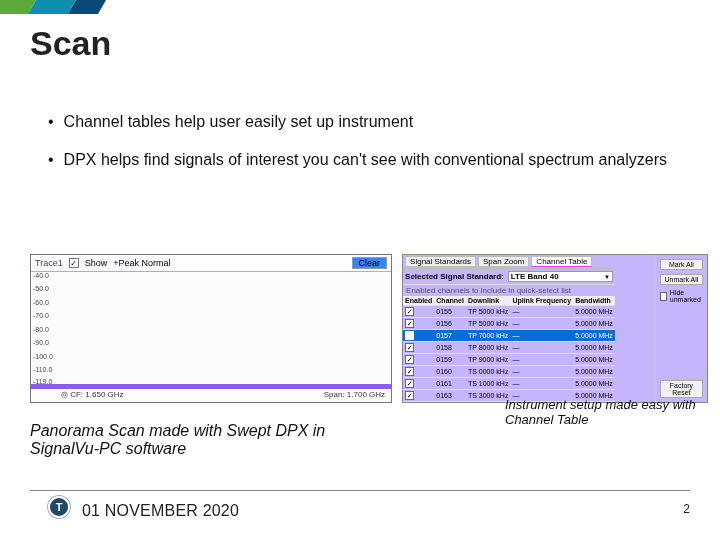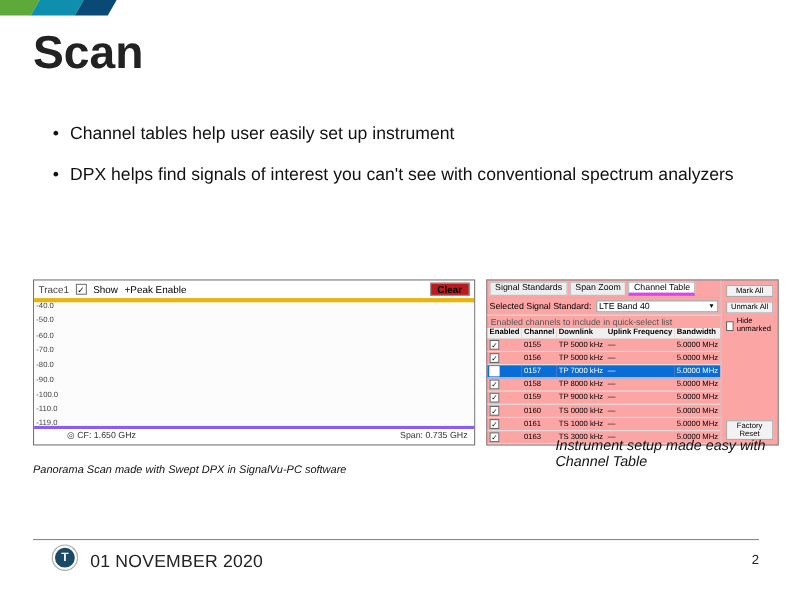--- a/index.html
+++ b/index.html
@@ -9,68 +9,68 @@
     background: #fff;
     position: relative;
     overflow: hidden;
   }
   .accent-bar { position: absolute; top: 0; left: 0; height: 14px; width: 100%; display: flex; }
   .accent-seg { height: 100%; }
   .seg1 { width: 40px; background: #5da93a; transform: skewX(-30deg); margin-left: -8px; }
   .seg2 { width: 40px; background: #0f8fae; transform: skewX(-30deg); }
   .seg3 { width: 30px; background: #084a75; transform: skewX(-30deg); }
 
-  .title { position: absolute; top: 24px; left: 30px; font-size: 42px; font-weight: 700; color: #222; }
+  .title { position: absolute; top: 24px; left: 30px; font-size: 34px; font-weight: 700; color: #222; }
 
   .bullets { position: absolute; top: 112px; left: 48px; right: 40px; }
   .bullet { display: flex; font-size: 16px; color: #111; margin-bottom: 18px; line-height: 1.25; }
   .bullet .dot { margin-right: 10px; }
 
   .figure-row { position: absolute; top: 254px; left: 30px; right: 12px; display: flex; gap: 10px; }
   .spectrum-panel { flex: 1.6; border: 1px solid #777; background: #fff; }
-  .sp-header { display: flex; align-items: center; gap: 6px; padding: 2px 4px; font-size: 9px; border-bottom: 4px solid #eab308; }
+  .sp-header { display: flex; align-items: center; gap: 6px; padding: 2px 4px; font-size: 9px; border-bottom: 1px solid #eab308; }
   .sp-trace { color: #444; }
   .sp-checkbox { width: 10px; height: 10px; border: 1px solid #777; display: inline-flex; align-items: center; justify-content: center; font-size: 8px; background: #fff; }
-  .sp-clear { margin-left: auto; border: 1px solid #999; padding: 0 6px; font-size: 9px; background: #b91c1c; font-weight: bold; }
+  .sp-clear { margin-left: auto; border: 1px solid #999; padding: 0 6px; font-size: 9px; background: #3b82f6; }
   .sp-plot { position: relative; height: 112px; background: #fcfcfc; }
   .sp-yaxis { position: absolute; left: 0; top: 0; bottom: 0; width: 28px; font-size: 7px; color: #444; }
   .sp-ytick { position: absolute; left: 2px; }
   .sp-graph { position: absolute; left: 28px; right: 2px; top: 2px; bottom: 2px; overflow: hidden; border-left: 1px solid #aaa; border-bottom: 1px solid #aaa; }
   .sp-band { position: absolute; top: 0; bottom: 0; background:
     linear-gradient(to top,
       rgba(200,0,0,.8) 0%, rgba(220,120,0,.8) 10%,
       rgba(240,220,0,.8) 18%, rgba(90,200,60,.8) 26%,
       rgba(60,200,200,.8) 34%, rgba(30,90,230,.8) 42%,
       rgba(30,90,230,0) 55%);
     clip-path: polygon(0 100%, 0 55%, 3% 40%, 6% 62%, 9% 50%, 12% 68%, 15% 44%, 18% 70%, 21% 47%, 24% 66%, 27% 40%, 30% 72%, 33% 50%, 36% 64%, 39% 45%, 42% 70%, 45% 50%, 48% 62%, 51% 42%, 54% 68%, 57% 46%, 60% 58%, 63% 44%, 66% 66%, 69% 48%, 72% 60%, 75% 40%, 78% 64%, 81% 45%, 84% 70%, 87% 48%, 90% 56%, 93% 42%, 96% 64%, 100% 50%, 100% 100%);
   }
   .sp-spike { position: absolute; bottom: 0; width: 1px; background: #000a; }
   .sp-label { position: absolute; font-size: 8px; color: #c00; font-weight: bold; white-space: nowrap; }
-  .sp-footer { display: flex; justify-content: space-between; font-size: 8px; padding: 1px 6px 2px 30px; color: #333; border-top: 3px solid #8b5cf6; }
-
-  .channel-panel { flex: 1; border: 1px solid #888; background: #fca5a5; font-size: 8px; display: flex; }
+  .sp-footer { display: flex; justify-content: space-between; font-size: 8px; padding: 1px 6px 2px 30px; color: #333; border-top: 5px solid #8b5cf6; }
+
+  .channel-panel { flex: 1; border: 1px solid #888; background: #c4b5fd; font-size: 8px; display: flex; gap: 40px; }
   .ch-left { flex: 2.4; display: flex; flex-direction: column; }
   .ch-tabs { display: flex; border-bottom: 1px solid #bbb; padding: 1px 2px; gap: 2px; }
   .ch-tab { border: 1px solid #bbb; padding: 0 4px; background: #eee; }
-  .ch-tab.active { background: #fff; border-bottom: 3px solid #d946ef; }
-  .ch-row1 { display: flex; align-items: center; gap: 4px; padding: 2px; border-bottom: 1px solid #ddd; }
+  .ch-tab.active { background: #fff; border-bottom: 1px solid #d946ef; }
+  .ch-row1 { display: flex; align-items: center; gap: 4px; padding: 2px; border-bottom: 1px solid #ddd; font-weight: bold; }
   .ch-select { flex: 1; border: 1px solid #999; padding: 0 2px; background: #fff; display: flex; justify-content: space-between; align-items: center; }
   .ch-caret { font-size: 6px; }
   .ch-table { width: 100%; border-collapse: collapse; }
   .ch-table th, .ch-table td { border-bottom: 1px solid #e0e0e0; padding: 1px 2px; text-align: left; font-size: 7px; white-space: nowrap; }
   .ch-table th { background: #efefef; position: sticky; top: 0; }
   .ch-cb { width: 9px; height: 9px; border: 1px solid #666; display: inline-flex; align-items: center; justify-content: center; font-size: 7px; background: #fff; }
   .ch-body { overflow: hidden; flex: 1; }
   tr.sel td { background: #0a6cd6; color: #fff; }
   tr.sel .ch-cb { border-color: #fff; }
   .ch-right { flex: 1; border-left: 1px solid #ccc; padding: 4px 4px; display: flex; flex-direction: column; gap: 4px; }
   .ch-btn { border: 1px solid #aaa; background: #f2f2f2; text-align: center; padding: 1px 0; font-size: 7px; }
   .ch-rlabel { display: flex; align-items: center; gap: 3px; font-size: 7px; }
 
-  .caption-left { position: absolute; top: 422px; left: 30px; width: 310px; font-size: 10px; font-style: italic; color: #111; line-height: 1.15; }
+  .caption-left { position: absolute; top: 422px; left: 30px; width: 310px; font-size: 16px; font-style: italic; color: #111; line-height: 1.15; }
   .caption-right { position: absolute; top: 398px; left: 505px; width: 200px; font-size: 13px; font-style: italic; color: #111; line-height: 1.15; }
 
   .footer-line { position: absolute; left: 30px; right: 30px; top: 490px; border-top: 1px solid #888; }
   .footer-date { position: absolute; left: 82px; top: 502px; font-size: 16px; color: #222; letter-spacing: .2px; }
   .footer-page { position: absolute; right: 30px; top: 502px; font-size: 12px; color: #222; }
   .footer-icon { position: absolute; left: 48px; top: 496px; width: 22px; height: 22px; border-radius: 50%; background: #1a4a66; color: #fff; display: flex; align-items: center; justify-content: center; font-size: 11px; font-weight: bold; border: 2px solid #fff; box-shadow: 0 0 0 1px #aaa; }
 </style>
 </head>
 <body>
 
@@ -93,39 +93,39 @@
     </div>
 </div>
 
 <div class="figure-row">
 
   <div class="spectrum-panel">
     <div class="sp-header">
       <span class="sp-trace">Trace1</span>
       <span class="sp-checkbox">✓</span>
       <span>Show</span>
-      <span>+Peak Enable</span>
+      <span>+Peak Normal</span>
       <span class="sp-clear">Clear</span>
     </div>
     <div class="sp-plot">
       <div class="sp-yaxis">
         <span class="sp-ytick" style="top:0%">-40.0</span>
         <span class="sp-ytick" style="top:12%">-50.0</span>
         <span class="sp-ytick" style="top:24%">-60.0</span>
         <span class="sp-ytick" style="top:36%">-70.0</span>
         <span class="sp-ytick" style="top:48%">-80.0</span>
         <span class="sp-ytick" style="top:60%">-90.0</span>
         <span class="sp-ytick" style="top:72%">-100.0</span>
         <span class="sp-ytick" style="top:84%">-110.0</span>
         <span class="sp-ytick" style="top:95%">-119.0</span>
       </div>
     </div>
     <div class="sp-footer">
       <span>◎ <span>CF:</span> <span>1.650 GHz</span></span>
-      <span><span>Span:</span> <span>0.735 GHz</span></span>
+      <span><span>Span:</span> <span>1.700 GHz</span></span>
     </div>
   </div>
 
   <div class="channel-panel">
     <div class="ch-left">
       <div class="ch-tabs">
         <span class="ch-tab">Signal Standards</span>
         <span class="ch-tab">Span Zoom</span>
         <span class="ch-tab active">Channel Table</span>
       </div>

